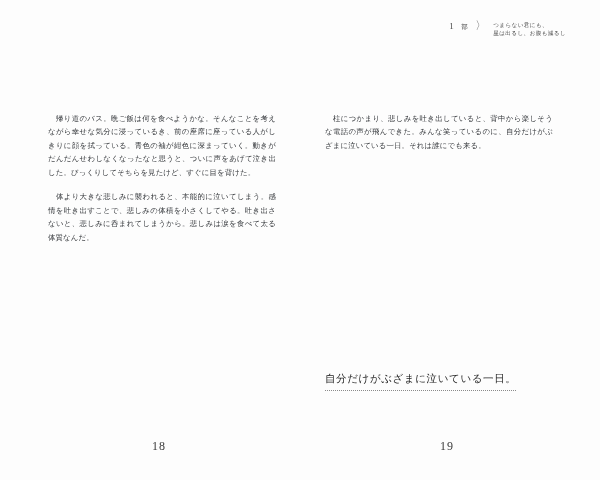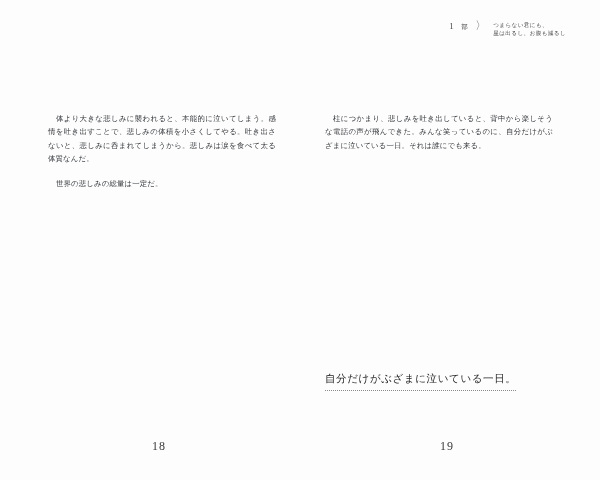--- a/index.html
+++ b/index.html
@@ -145,22 +145,22 @@
     <span class="header-chapter-label">部</span>
     <span class="header-bracket">〉</span>
     <span class="header-sub">
       <span>つまらない君にも、</span><br>
       <span>星は出るし、お腹も減るし</span>
     </span>
   </div>
 
 
   <div class="col col-left">
+    <p class="para">帰り道のバス。晩ご飯は何を食べようかな。そんなことを考えながら幸せな気分に浸っているき、前の座席に座っている人がしきりに顔を拭っている。青色の袖が紺色に深まっていく。動きがだんだんせわしなくなったなと思うと、ついに声をあげて泣き出した。びっくりしてそちらを見たけど、すぐに目を背けた。</p>
     <p class="para">体より大きな悲しみに襲われると、本能的に泣いてしまう。感情を吐き出すことで、悲しみの体積を小さくしてやる。吐き出さないと、悲しみに呑まれてしまうから。悲しみは涙を食べて太る体質なんだ。</p>
-    <p class="para tight">世界の悲しみの総量は一定だ。</p>
   </div>
 
   <div class="col col-right">
     <p class="para">柱につかまり、悲しみを吐き出していると、背中から楽しそうな電話の声が飛んできた。みんな笑っているのに、自分だけがぶざまに泣いている一日。それは誰にでも来る。</p>
   </div>
 
   <div class="pullquote">
     <span class="qline">自分だけがぶざまに泣いている一日。</span>
   </div>
 

